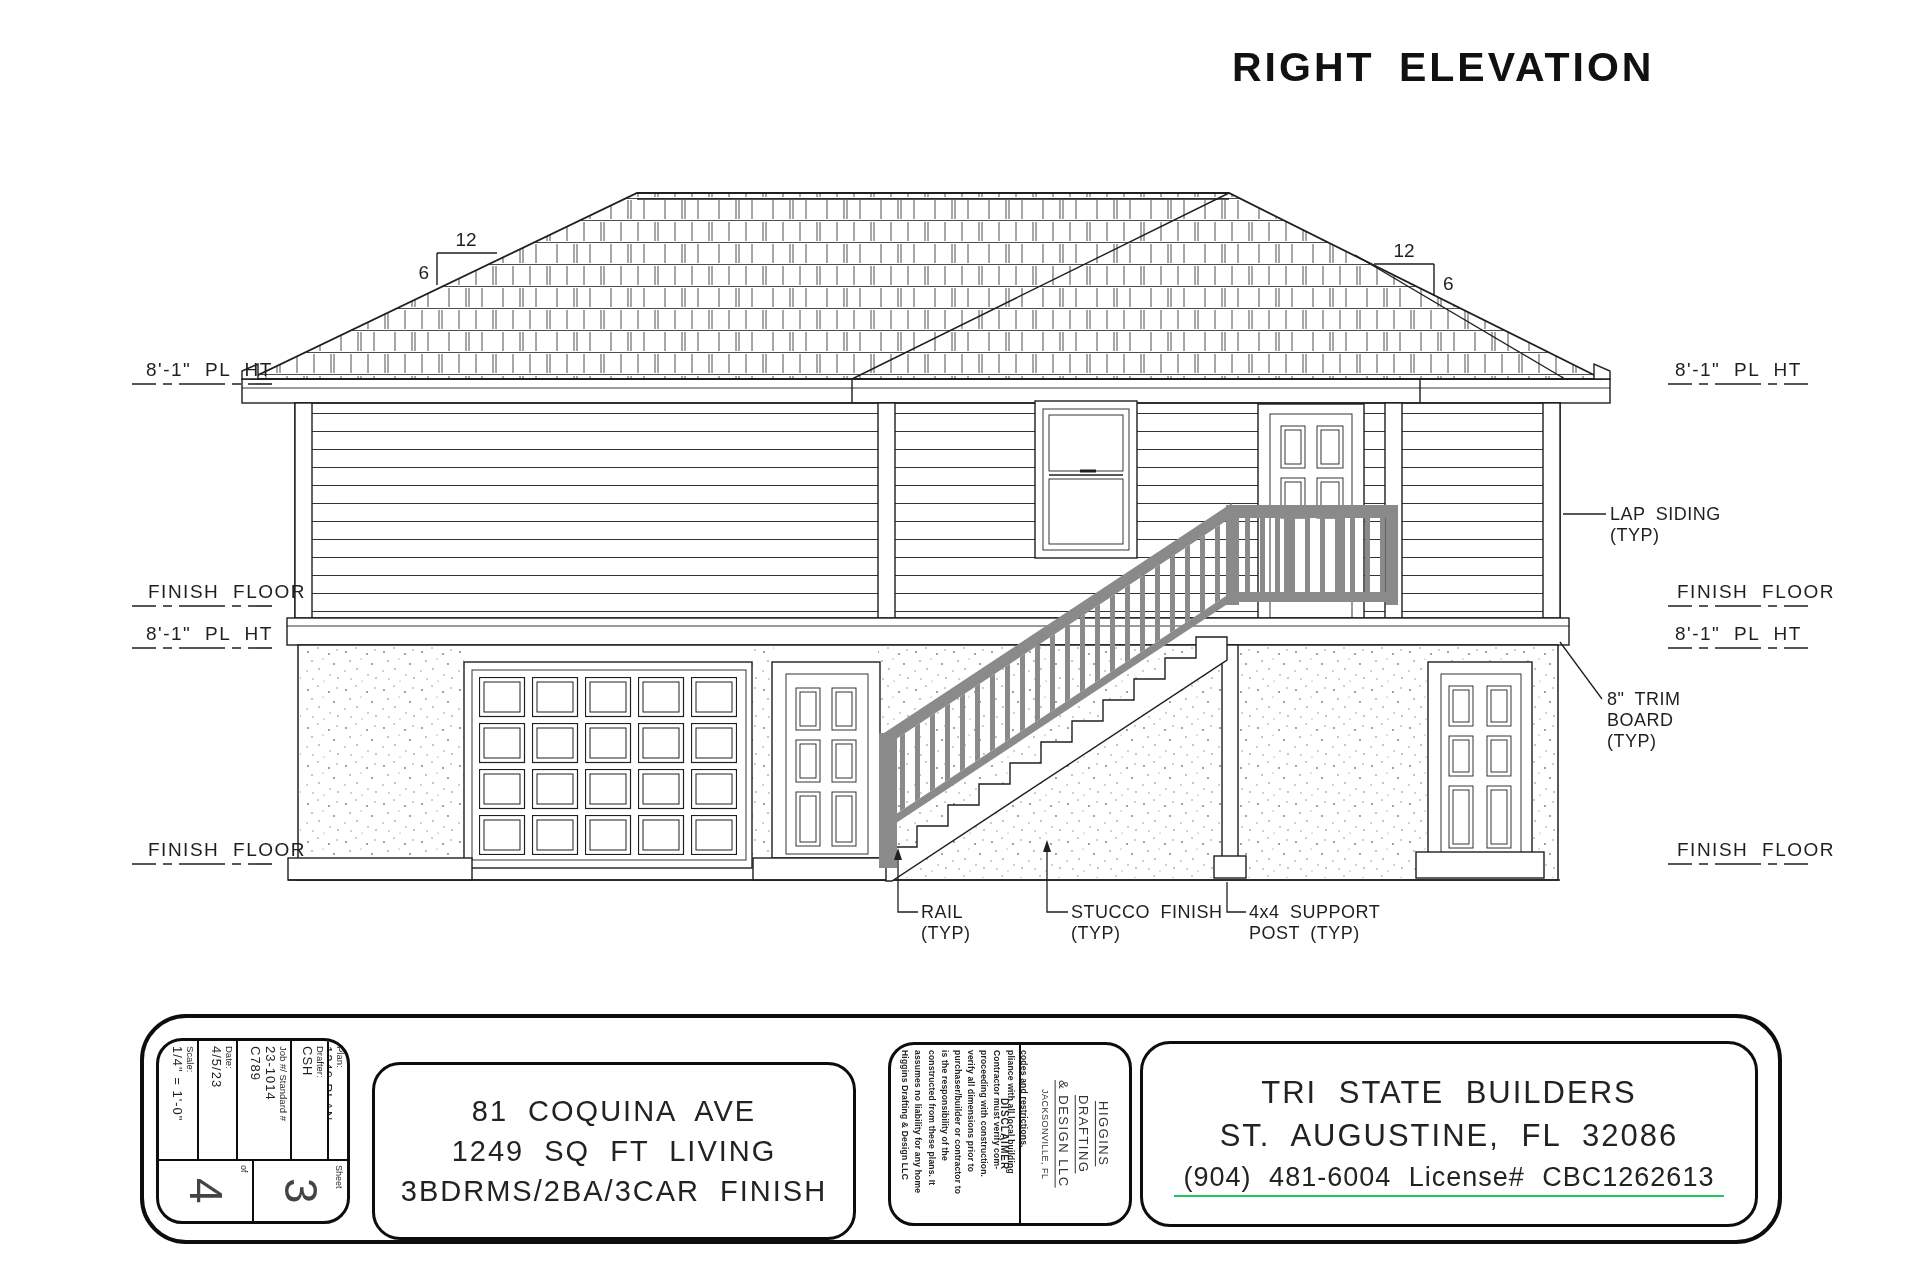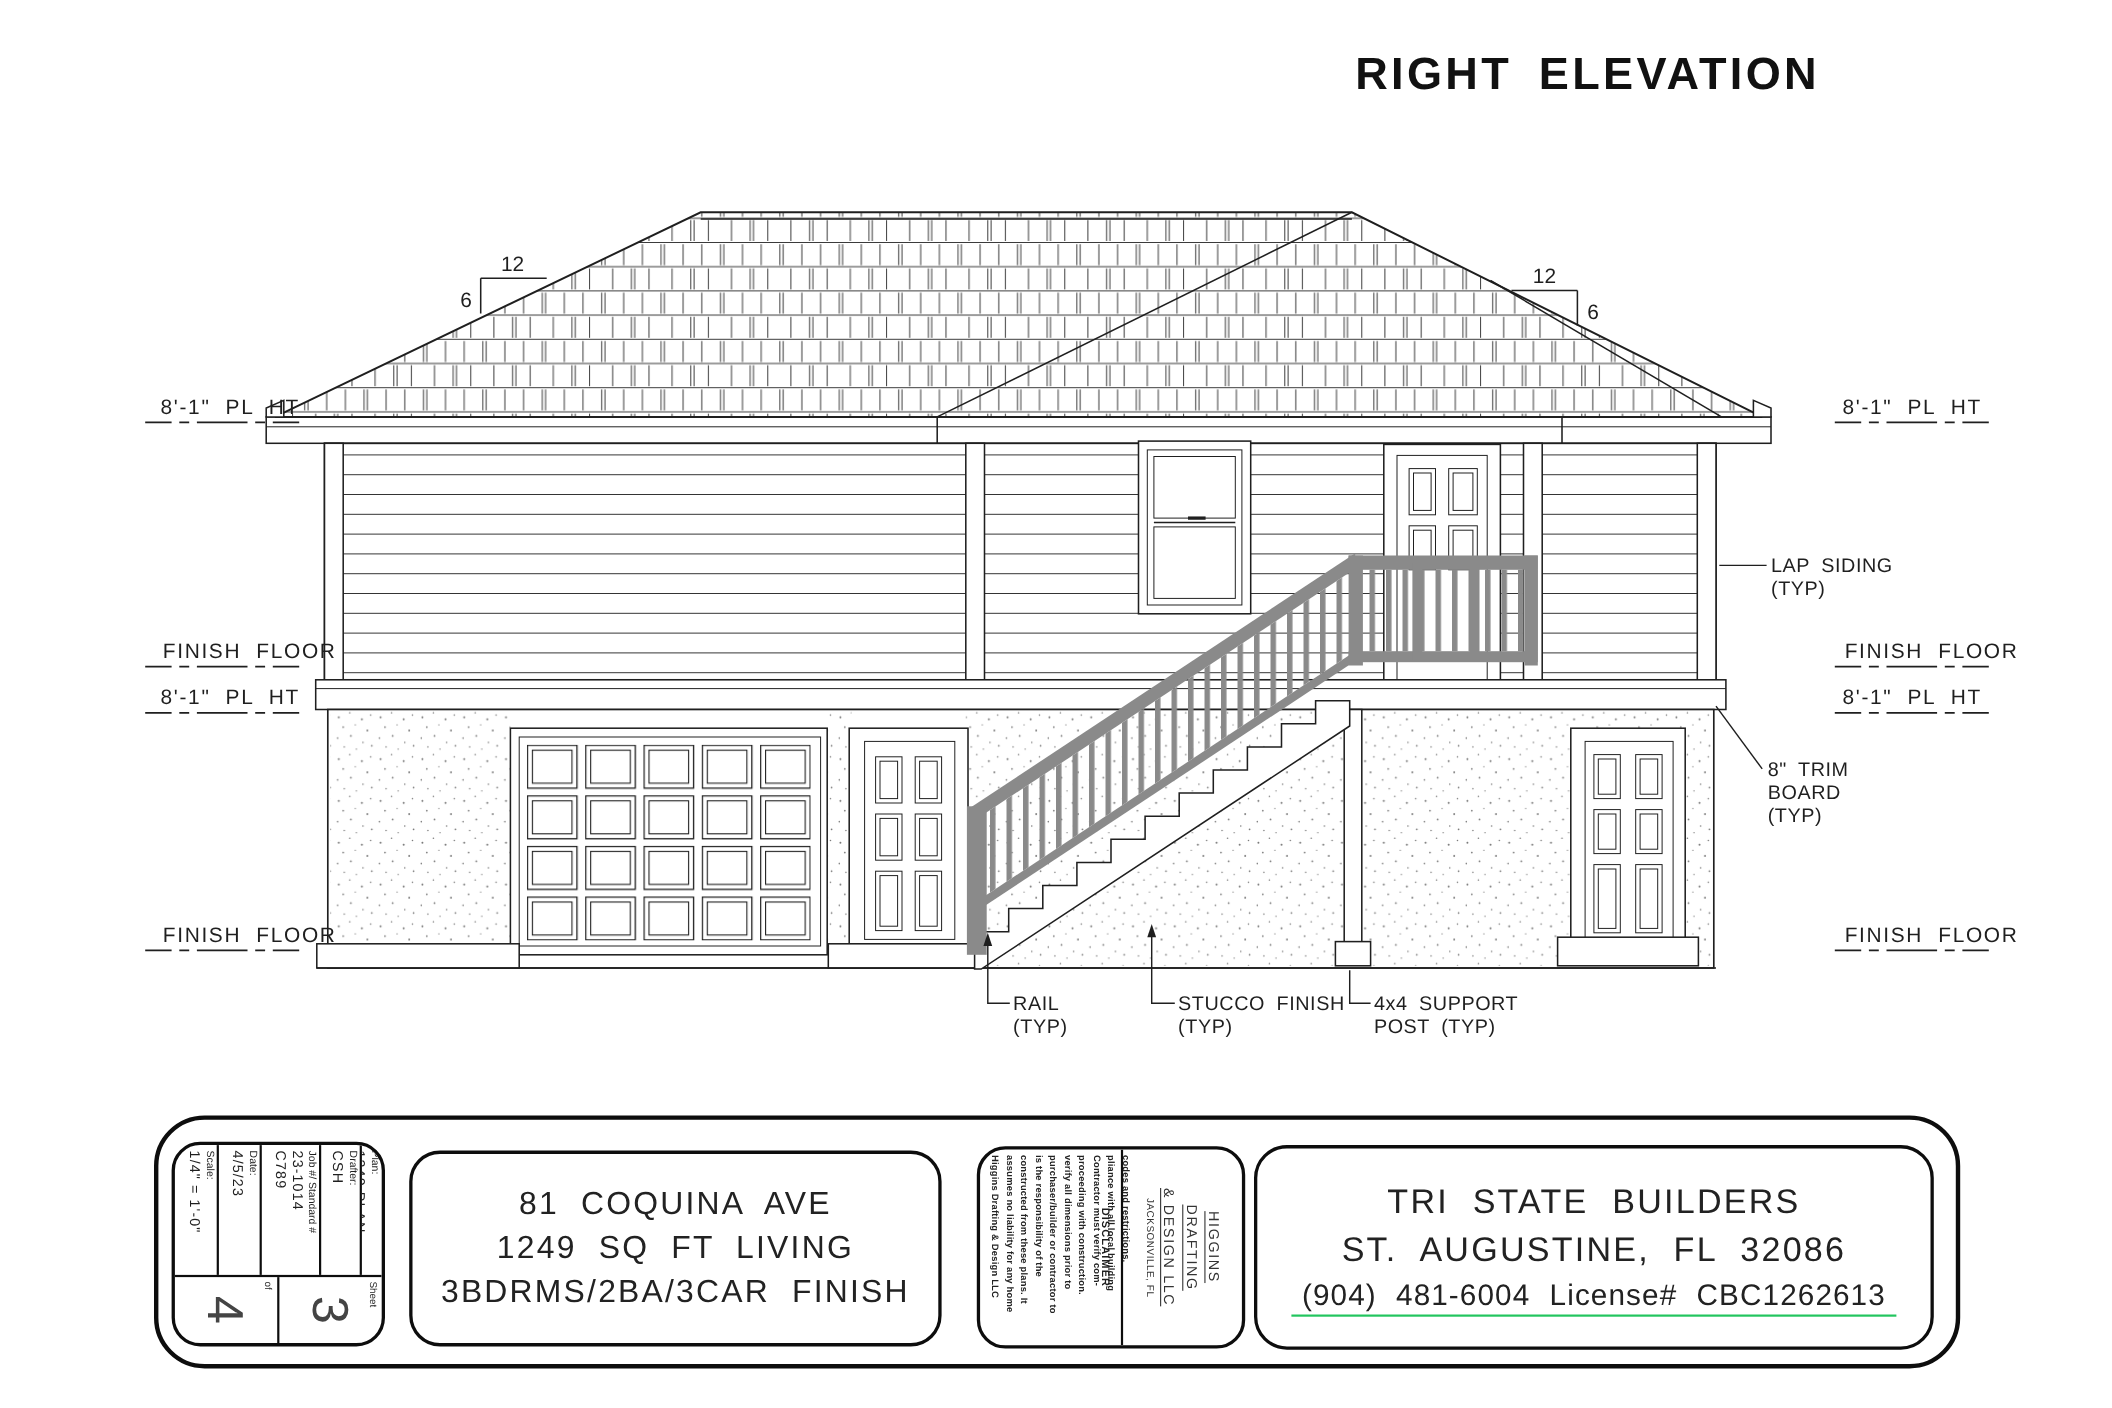--- a/index.html
+++ b/index.html
@@ -31,21 +31,21 @@
           padding:5px 1px 2px 1px;overflow:hidden;}
   .tb-col:last-child{border-right:none;}
   .tb-col .cl{font-size:9.5px;display:block;margin-bottom:2px;}
   .tb-col .cv{font-size:13px;letter-spacing:1px;display:block;}
   .info-sheet{height:60px;border-top:2.5px solid #0d0d0d;display:flex;}
   .sheet-cell{flex:1;position:relative;display:flex;align-items:center;justify-content:center;}
   .sheet-cell.first{border-right:2.5px solid #0d0d0d;}
   .sheet-cell .scl{position:absolute;right:3px;top:4px;writing-mode:vertical-rl;font-size:9px;}
   .sheet-cell .snum{writing-mode:vertical-rl;font-size:46px;color:#444;line-height:1;}
 
-  .addr-box{left:228px;top:28px;width:478px;height:172px;border-radius:28px;
+  .addr-box{left:228px;top:44px;width:478px;height:172px;border-radius:28px;
             display:flex;flex-direction:column;align-items:center;justify-content:center;}
   .addr-box div{font-size:29px;letter-spacing:2px;word-spacing:10px;line-height:1.38;
                 color:#222;white-space:nowrap;}
 
   .disc-box{left:744px;top:24px;width:238px;height:178px;border-radius:26px;display:flex;overflow:hidden;}
   .disc-cell{width:58%;position:relative;border-right:2.5px solid #0d0d0d;}
   .disc-para{position:absolute;left:7px;top:50%;transform:translateY(-50%);
              writing-mode:vertical-lr;text-orientation:mixed;height:168px;}
   .disc-para div{font-size:8.5px;font-weight:700;line-height:1.55;letter-spacing:.2px;color:#222;}
   .disc-title{position:absolute;right:9px;top:50%;transform:translateY(-50%);

